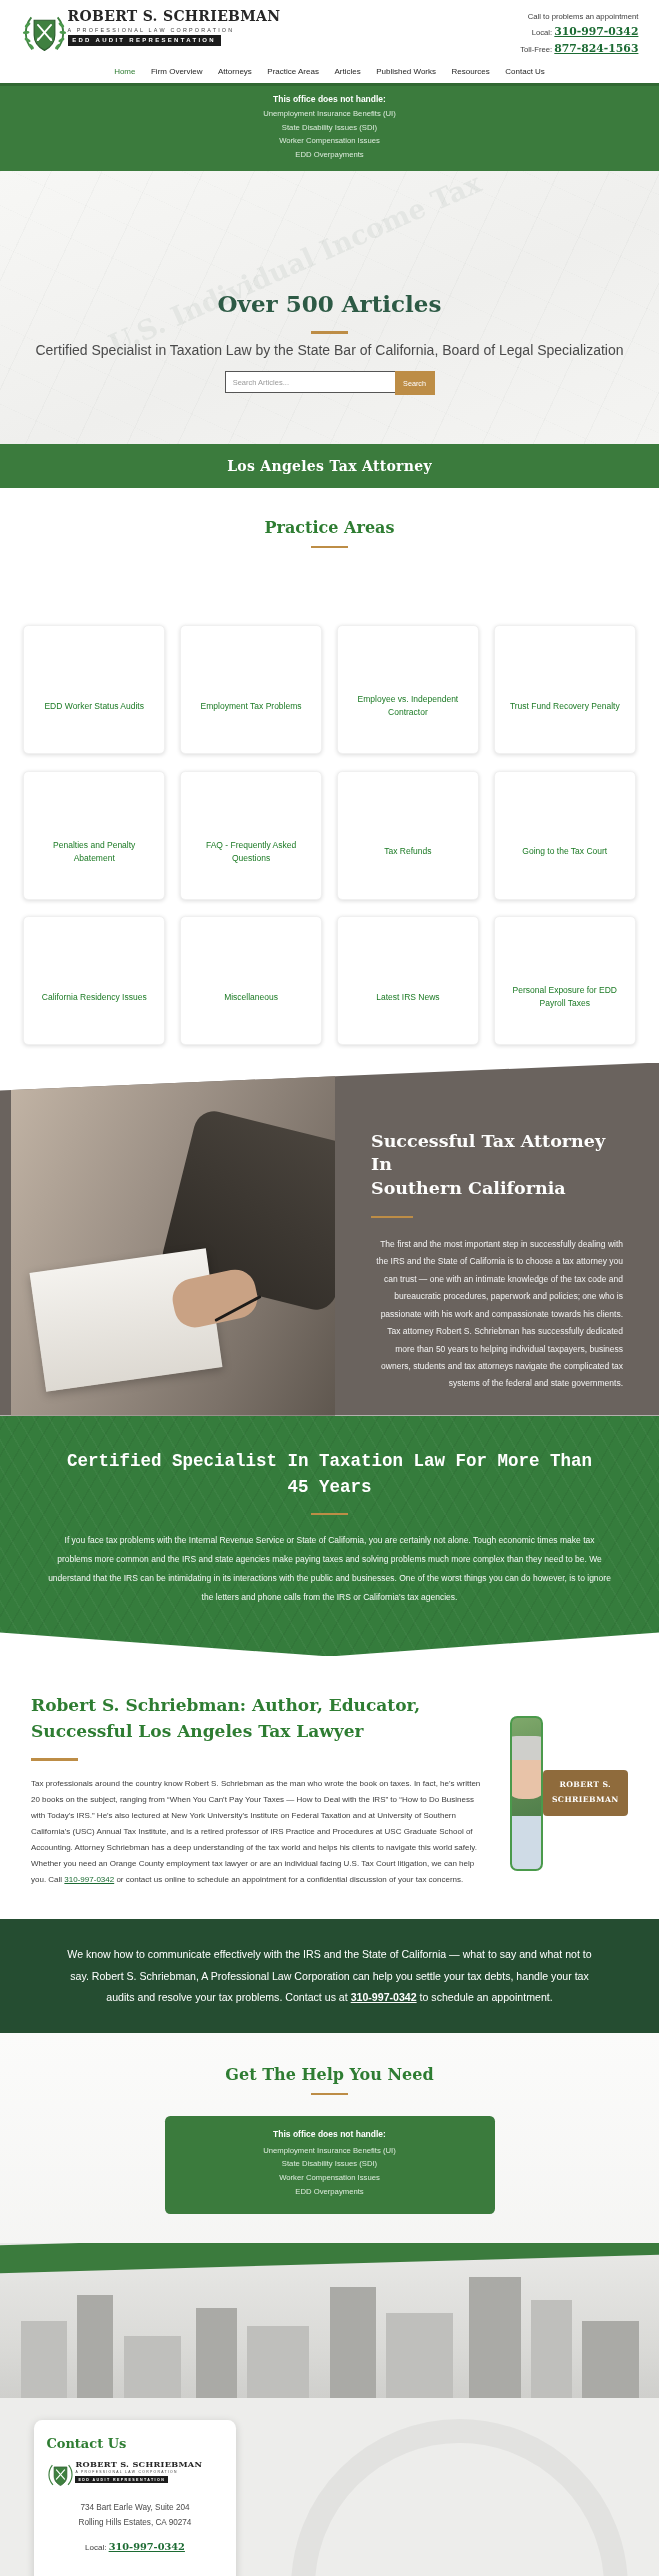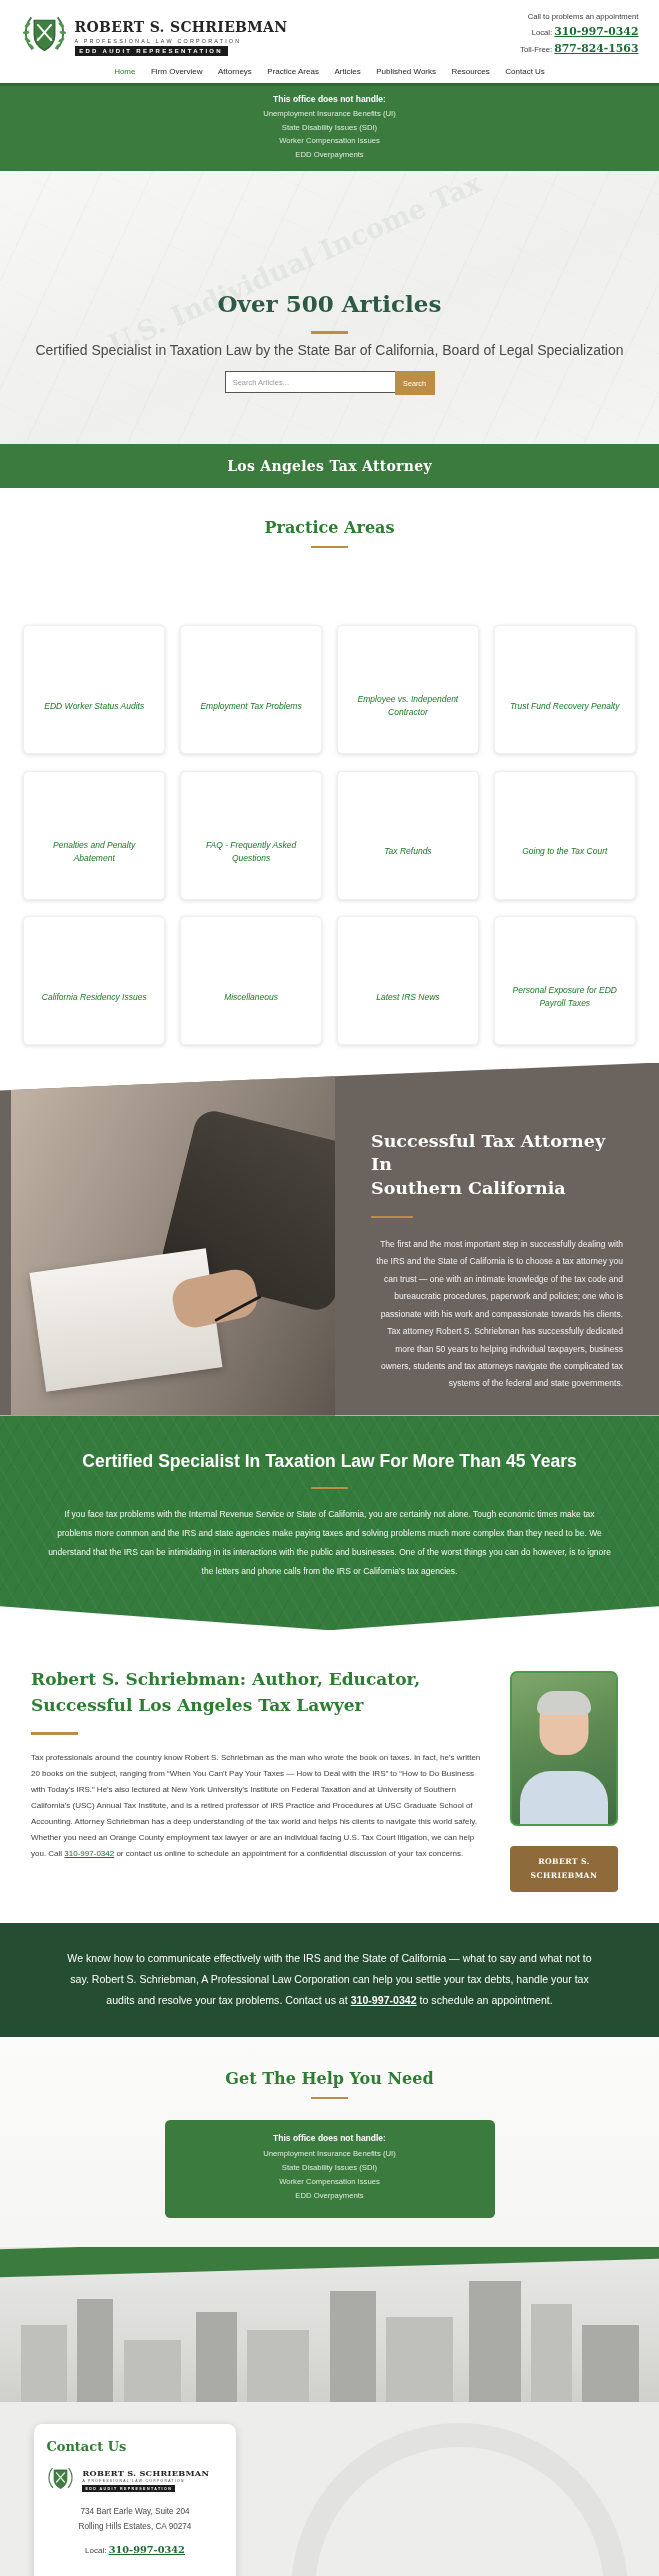--- a/index.html
+++ b/index.html
@@ -1,21 +1,21 @@
 <!DOCTYPE html>
 <html style="font-size:8.2px"><head>
 <meta charset="utf-8">
 <style>
   * { margin:0; padding:0; box-sizing:border-box; }
   body { width:659px; margin:0 auto; background:#fff; font-family:"Liberation Sans", sans-serif; color:#333; }
 
   
   .site-header { background:#fff; padding:9.3px 20.6px 0 20.6px; }
   .header-top { display:flex; justify-content:space-between; align-items:flex-start; }
-  .logo { display:flex; align-items:flex-end; gap:7px; cursor:pointer; }
+  .logo { display:flex; align-items:flex-start; gap:0; cursor:pointer; }
   .logo-emblem { width:47px; height:47px; flex:0 0 auto; }
   .logo--small .logo-emblem { width:29px; height:29px; }
   .logo-text .l1 { font-family:"DejaVu Serif","Liberation Serif",serif; font-weight:bold; font-size:14px; letter-spacing:0.3px; color:#262626; line-height:1.1; }
   .logo-text .l2 { font-size:5.4px; letter-spacing:2.2px; color:#3a3a3a; margin-top:2.1px; }
   .logo-text .l3 { display:inline-block; background:#1c1c1c; color:#fff; font-size:6px; font-weight:bold; letter-spacing:2.3px; padding:2.1px 4.6px; margin-top:2.6px; }
   .logo--small .logo-text .l1 { font-size:8.2px; }
   .logo--small .logo-text .l2 { font-size:3.4px; letter-spacing:1.3px; margin-top:1px; }
   .logo--small .logo-text .l3 { font-size:3.6px; letter-spacing:1.4px; padding:1.5px 3.1px; margin-top:1.5px; }
   .header-contact { text-align:right; padding-top:3.1px; }
   .call-line { font-size:7.7px; color:#3c3c3c; margin-bottom:4.1px; }
@@ -46,52 +46,52 @@
   .hero-search button { width:40px; height:24px; border:none; background:#bd8d46; color:#fff; font-size:7.2px; cursor:pointer; }
 
   
   .tax-band { background:#3b7b3d; height:44px; display:flex; align-items:center; justify-content:center; }
   .tax-band h1 { font-family:"DejaVu Serif","Liberation Serif",serif; font-weight:bold; font-size:14px; color:#fff; letter-spacing:0.3px; }
 
   
   .practice { background:#fff; padding:30px 0 17.5px 0; text-align:center; }
   .section-title { font-family:"DejaVu Serif","Liberation Serif",serif; font-weight:bold; font-size:16px; color:#2e7d32; }
   .practice .gold-divider { margin:9.3px auto 0 auto; }
-  .cards-grid { width:613px; margin:77px auto 0 auto; display:grid; grid-template-columns:repeat(4,1fr); gap:16.5px 14.4px;font-style:italic; }
+  .cards-grid { width:613px; margin:77px auto 0 auto; display:grid; grid-template-columns:repeat(4,1fr); gap:16.5px 14.4px; }
   .pcard { background:#fff; border:0.5px solid #f0f0f0; border-radius:5.2px; box-shadow:0 1px 4.1px rgba(0,0,0,.14); height:129px; display:flex; align-items:center; justify-content:center; padding:49px 11.3px 15.5px 11.3px; cursor:pointer; }
   .pcard span { color:#1b7a24; font-size:8.5px; line-height:1.55; font-weight:500; }
 
   
   .attorney { position:relative; height:353px; display:flex; background:#6a635e; clip-path:polygon(0 28px, 100% 0, 100% 100%, 0 100%);padding-left:11px; }
   .attorney-photo { width:50%; position:relative; background:linear-gradient(115deg,#c3b5a6 0%,#9e9287 40%,#7c7269 75%,#5f574f 100%); overflow:hidden; }
   .attorney-photo .paper { position:absolute; left:8%; bottom:10%; width:55%; height:34%; background:linear-gradient(180deg,#f4f2ee,#ddd9d2); transform:rotate(-8deg); box-shadow:0 3.1px 9.3px rgba(0,0,0,.25); }
   .attorney-photo .sleeve { position:absolute; right:-6%; top:18%; width:55%; height:48%; background:linear-gradient(200deg,#4c463f,#2e2a25); transform:rotate(14deg); border-radius:20.6px; }
   .attorney-photo .hand { position:absolute; right:24%; bottom:26%; width:26%; height:14%; background:#c9a284; border-radius:20.6px; transform:rotate(-12deg); }
   .attorney-photo .pen { position:absolute; right:22%; bottom:30%; width:16%; height:3.1px; background:#1e1c1a; transform:rotate(-28deg); border-radius:1.5px; }
   .attorney-copy { width:50%; padding:67px 36px 0 36px; }
   .attorney-copy h2 { font-family:"DejaVu Serif","Liberation Serif",serif; font-weight:bold; font-size:17.5px; line-height:1.35; color:#fdfdfc; }
   .attorney-copy .gold-divider { margin:15.5px 0 17.5px 0; width:42px; height:2.6px; }
   .attorney-copy p { max-width:289px; font-size:8.5px; line-height:2.05; color:rgba(255,255,255,.93);text-align:right; }
 
   
   .certified { background:#357c3c; color:#fff; text-align:center; padding:32px 46px 49px 46px; clip-path:polygon(0 0,100% 0,100% calc(100% - 24px),50% 100%,0 calc(100% - 24px));
       background-image:repeating-linear-gradient(60deg, rgba(255,255,255,.035) 0 1.5px, transparent 1.5px 13.4px),
                        repeating-linear-gradient(-60deg, rgba(0,0,0,.05) 0 1.5px, transparent 1.5px 13.4px); }
-  .certified h2 { font-family:Liberation Sans, sans-serif; font-weight:bold; font-size:17.5px; line-height:1.5; max-width:541px; margin:0 auto; }
+  .certified h2 { font-family:Liberation Mono, monospace; font-weight:bold; font-size:17.5px; line-height:1.5; max-width:541px; margin:0 auto; }
   .certified .gold-divider { margin:13.4px auto 15.5px auto; }
   .certified p { font-size:8.5px; line-height:2.25; color:rgba(255,255,255,.95); max-width:567px; margin:0 auto; }
 
   
   .author { background:#fff; padding:37px 31px 31px 31px; display:flex; gap:25px; }
   .author-copy { flex:1; }
   .author-copy h2 { font-family:"DejaVu Serif","Liberation Serif",serif; font-weight:bold; font-size:17px; line-height:1.5; color:#2e7d32; max-width:464px; }
   .author-copy .gold-divider { margin:13.4px 0 15.5px 0; width:47px; height:3.1px; }
   .author-copy p { font-size:8px; line-height:2.0; color:#3d3d3d; max-width:453px; }
   .author-copy a.inline-phone { color:#1c6b33; text-decoration:underline; cursor:pointer; }
-  .author-side { width:118px; flex:0 0 auto; display:flex; flex-direction:column; align-items:flex-start; gap:20px; padding-top:4.1px; }
+  .author-side { width:118px; flex:0 0 auto; display:flex; flex-direction:row; align-items:center; gap:0; padding-top:4.1px; }
   .portrait { width:108px; height:155px; border:2.6px solid #4a9a4b; border-radius:7.2px; overflow:hidden; position:relative; background:linear-gradient(160deg,#7fa86b 0%,#5d8a52 45%,#3f6e42 100%); }
   .portrait .face { position:absolute; left:50%; top:34%; transform:translate(-50%,-50%); width:49px; height:60px; background:#e8c3a8; border-radius:25px 25px 21.6px 21.6px; }
   .portrait .hair { position:absolute; left:50%; top:12%; transform:translateX(-50%); width:54px; height:24px; background:#cfcfcb; border-radius:26px 26px 10.3px 10.3px; }
   .portrait .shirt { position:absolute; left:50%; bottom:-4.1px; transform:translateX(-50%); width:88px; height:57px; background:#cfdbe6; border-radius:31px 31px 0 0; }
   .btn-brown { background:#8f6b3c; border:none; border-radius:4.1px; color:#fff; font-family:"DejaVu Serif","Liberation Serif",serif; font-weight:bold; font-size:7.7px; letter-spacing:0.4px; line-height:1.9; padding:8.2px 9.3px; text-align:center; cursor:pointer; }
   .author-side .btn-brown { width:108px; }
 
   
   .cta { background:#254d31; color:#fff; text-align:center; padding:25px 62px; }
   .cta p { font-size:10.6px; line-height:2.0; }

